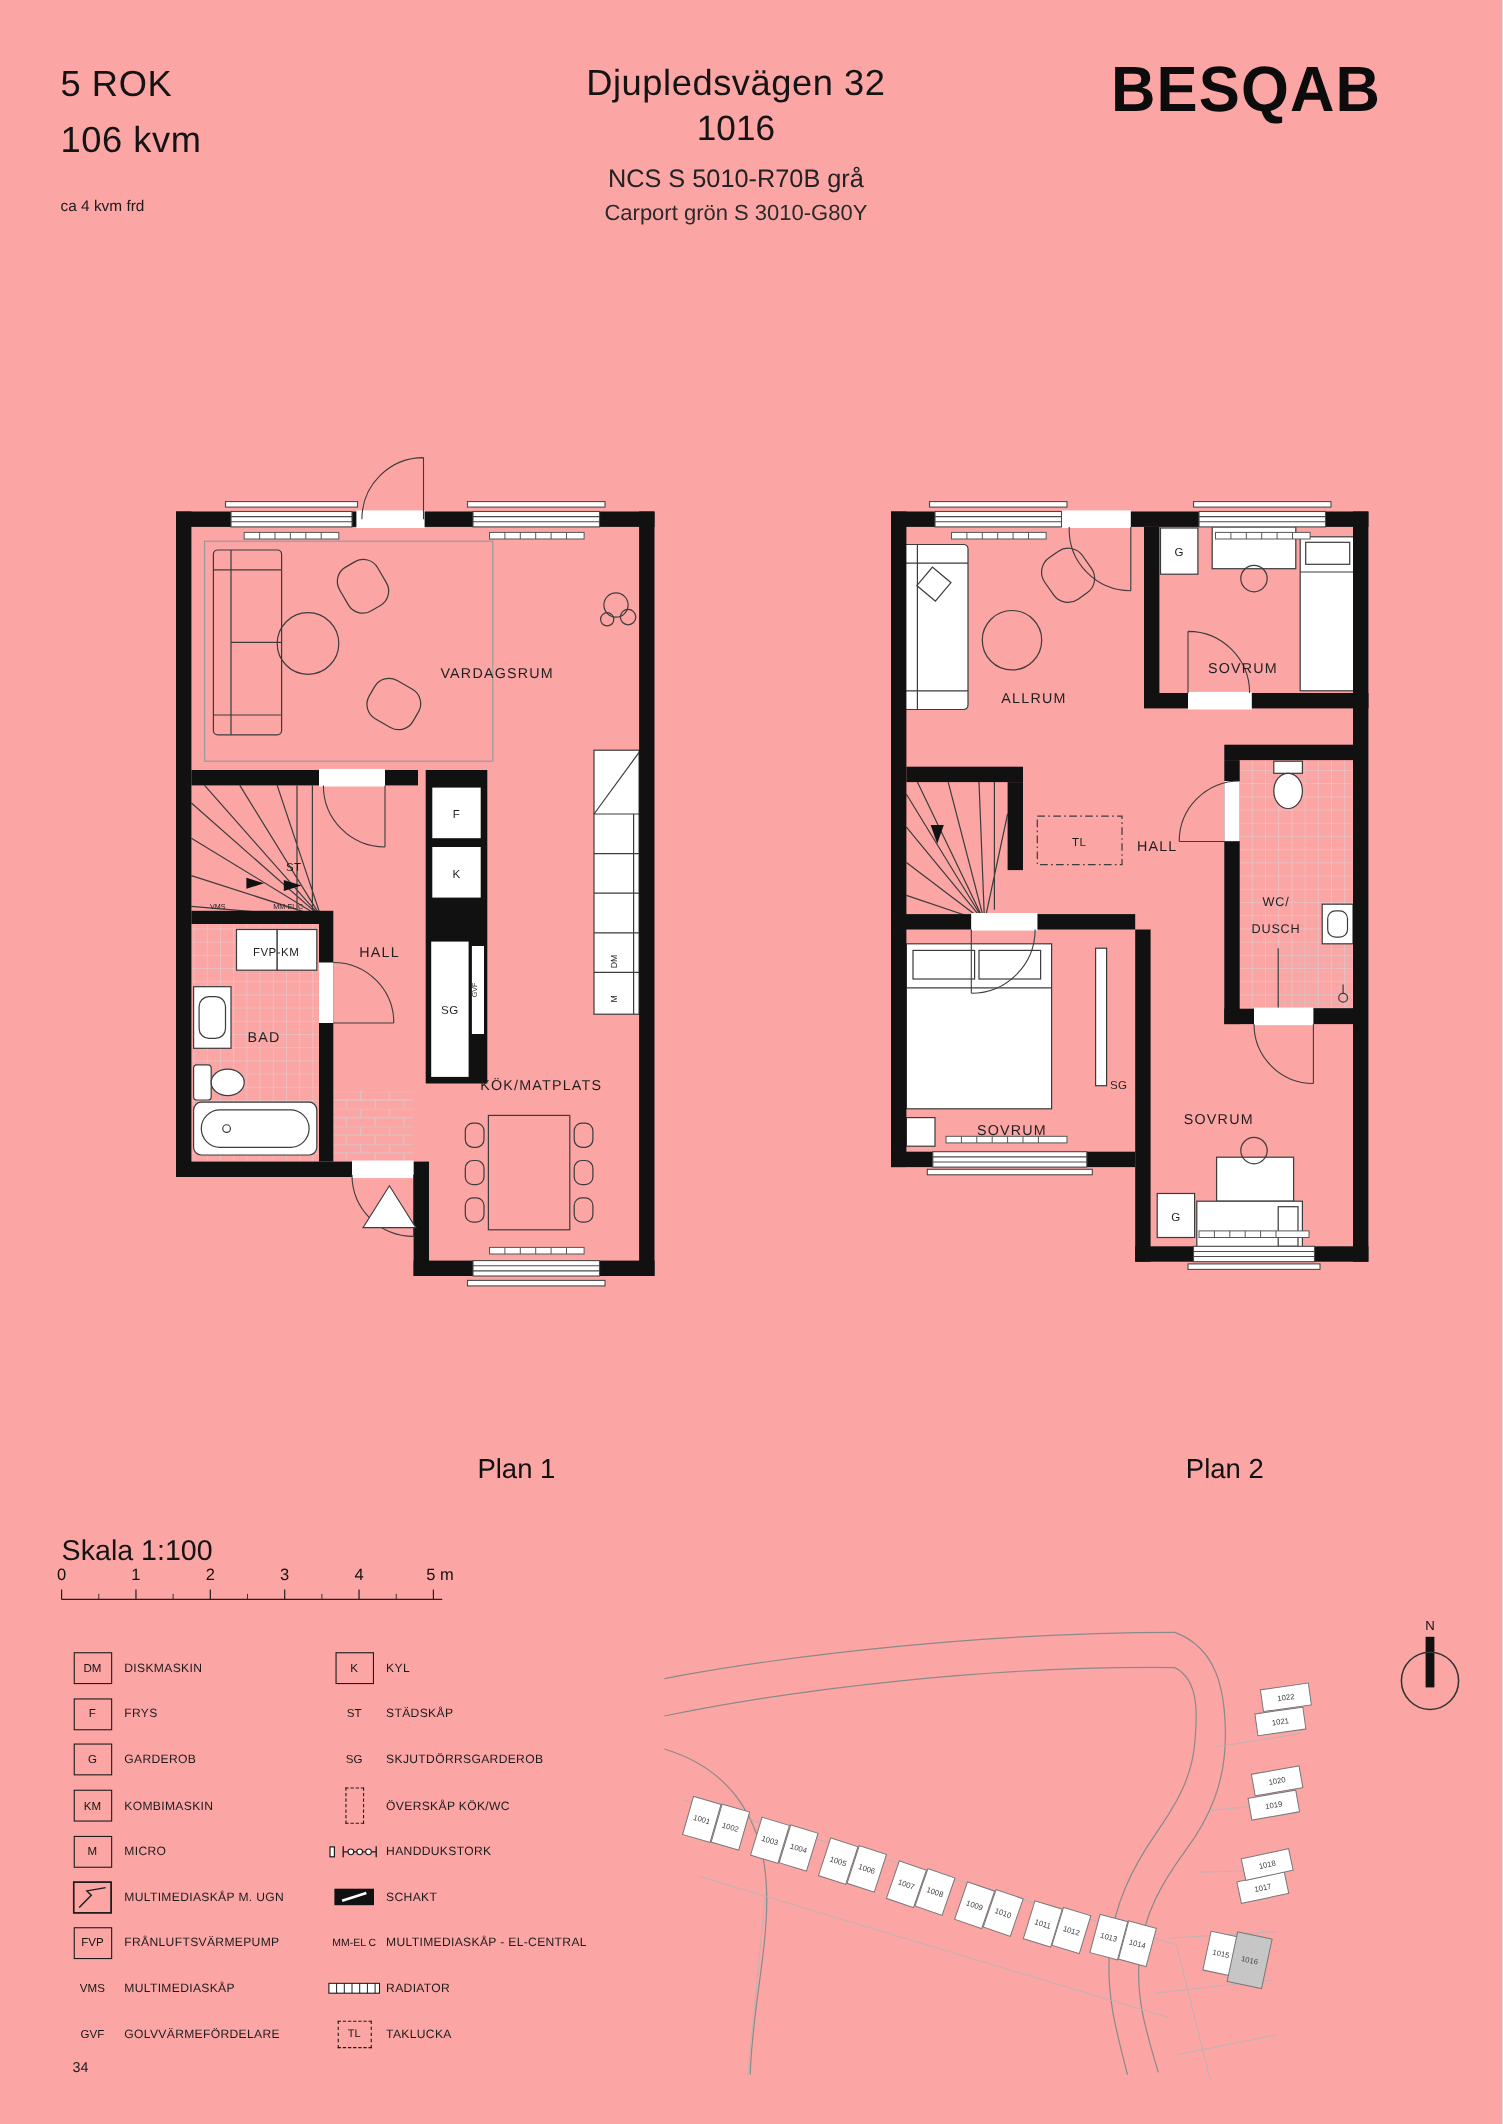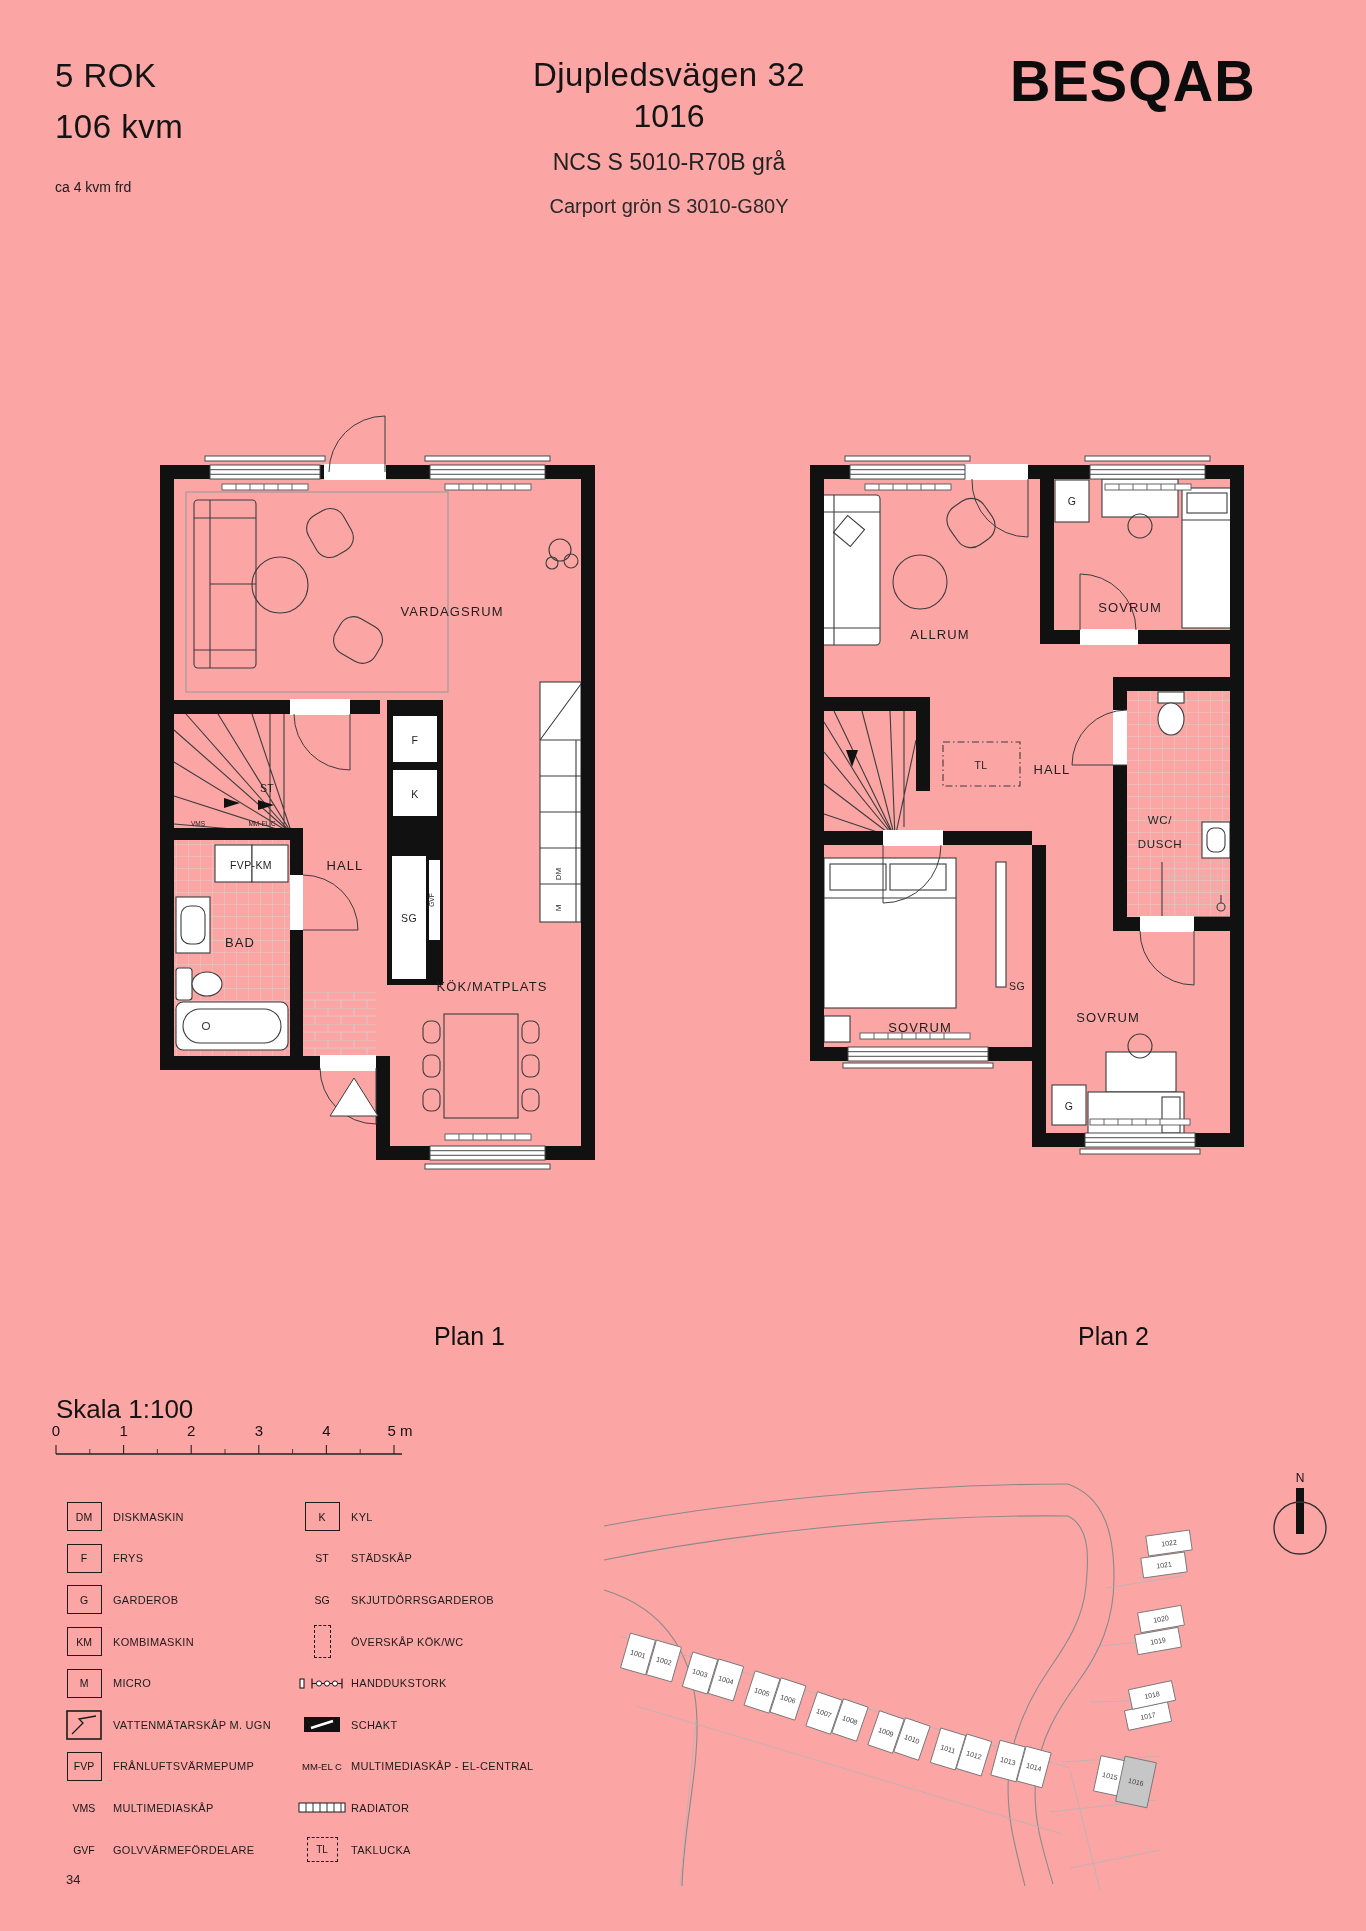--- a/index.html
+++ b/index.html
@@ -7,21 +7,21 @@
         font-family:"Liberation Sans",sans-serif;color:#141414;overflow:hidden}
   .abs{position:absolute}
   
   .spec{left:55px;top:50px}
   .spec-big{font-size:33px;line-height:1.55;font-weight:400;letter-spacing:.5px}
   .spec-small{font-size:14px;margin-top:27px;color:#1a1a1a}
   .title{left:433px;top:56px;width:472px;text-align:center}
   .title-addr{font-size:33px;font-weight:400;letter-spacing:.5px}
   .title-unit{font-size:32px;font-weight:400;margin-top:4px}
   .title-ncs{font-size:23px;margin-top:14px;color:#222}
-  .title-carport{font-size:20px;margin-top:19px;color:#2a2a2a}
+  .title-carport{font-size:20px;margin-top:7px;color:#2a2a2a}
   .logo{left:1010px;top:48px;font-size:56px;font-weight:700;letter-spacing:1px;color:#0c0c0c;transform:scaleY(1.04)}
   
   .caption{position:absolute;width:220px;text-align:left;top:1322px;font-size:25px;color:#111}
   #cap1{left:434px}#cap2{left:1078px}
   .skala{left:56px;top:1394px;font-size:26px}
   .pagenum{left:66px;top:1872px;font-size:13px;color:#222}
   
   svg.plan,svg.ruler,svg.sitemap{position:absolute}
   svg text{font-family:"Liberation Sans",sans-serif;fill:#1f1f1f}
   .rm{font-size:13px;letter-spacing:1.1px;text-anchor:middle}
@@ -397,21 +397,21 @@
           </div>
           <div class="lg-label">MICRO</div>
         </div>
       <div class="lg-row">
           <div class="lg-sym">
         <svg width="36" height="30">
               <rect x="1" y="1" width="34" height="28" fill="none" stroke="#1c1c1c" stroke-width="1.6"></rect>
               <path d="M6 24L17 13l-4 -4L30 6" fill="none" stroke="#1c1c1c" stroke-width="1.3"></path>
             </svg>
       </div>
-          <div class="lg-label">VATTENMÄTARSKÅP M. UGN</div>
+          <div class="lg-label">MULTIMEDIASKÅP M. UGN</div>
         </div>
       <div class="lg-row">
           <div class="lg-sym">
             <div class="sym-box">FVP</div>
           </div>
           <div class="lg-label">FRÅNLUFTSVÄRMEPUMP</div>
         </div>
       <div class="lg-row">
           <div class="lg-sym">
             <span class="sym-text">VMS</span>

